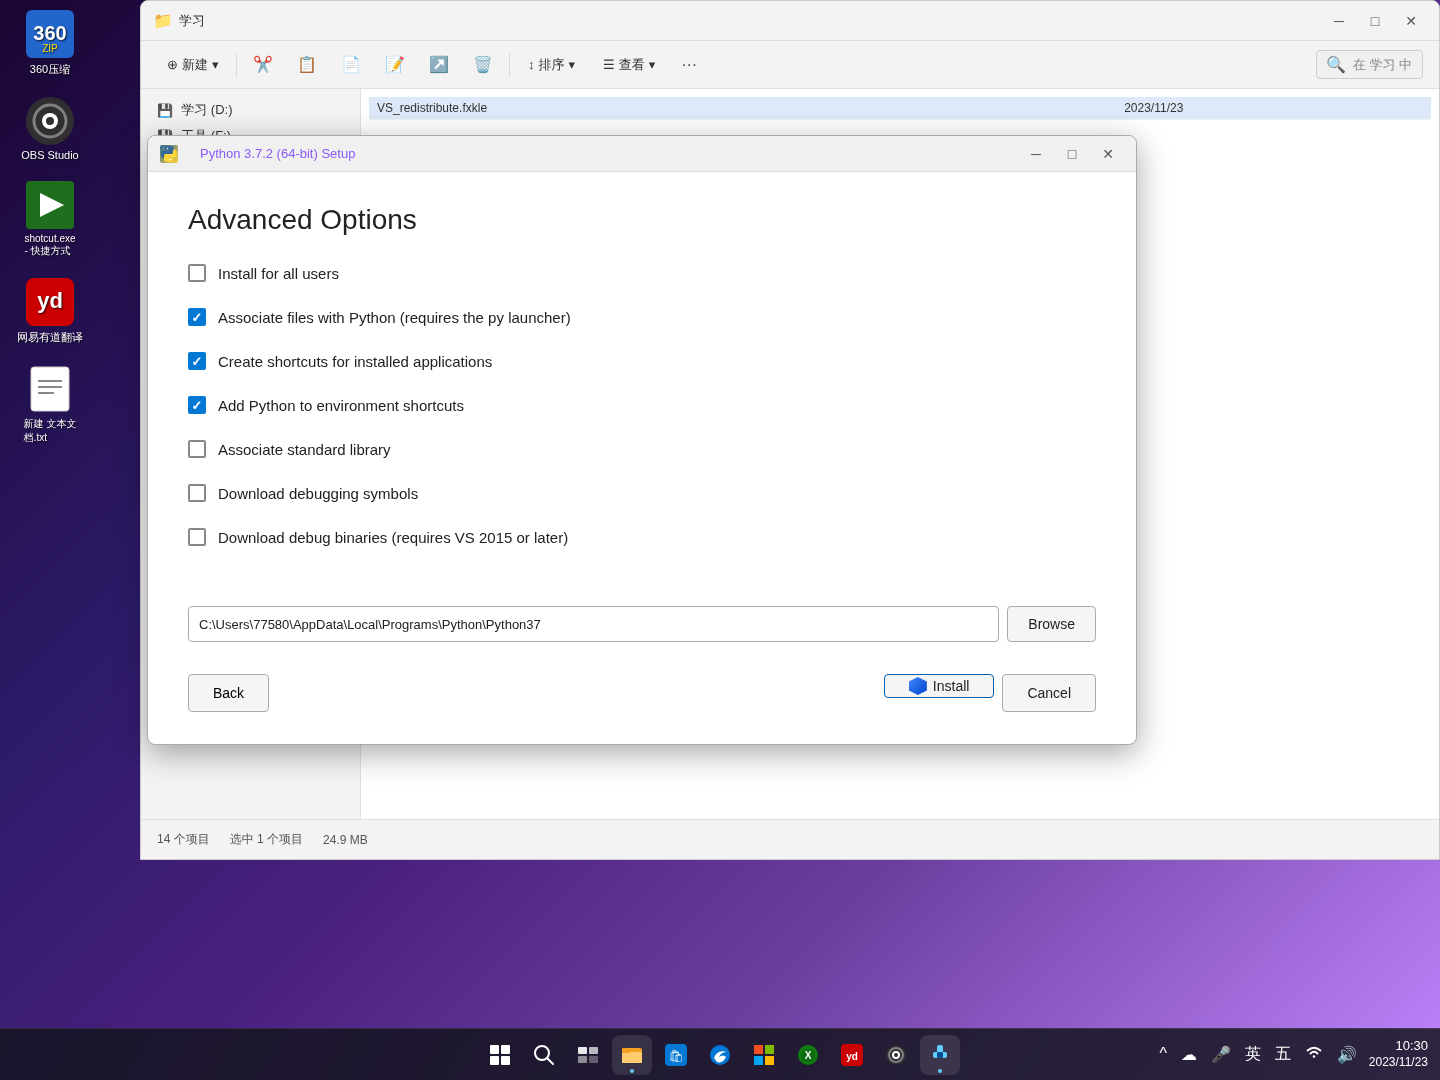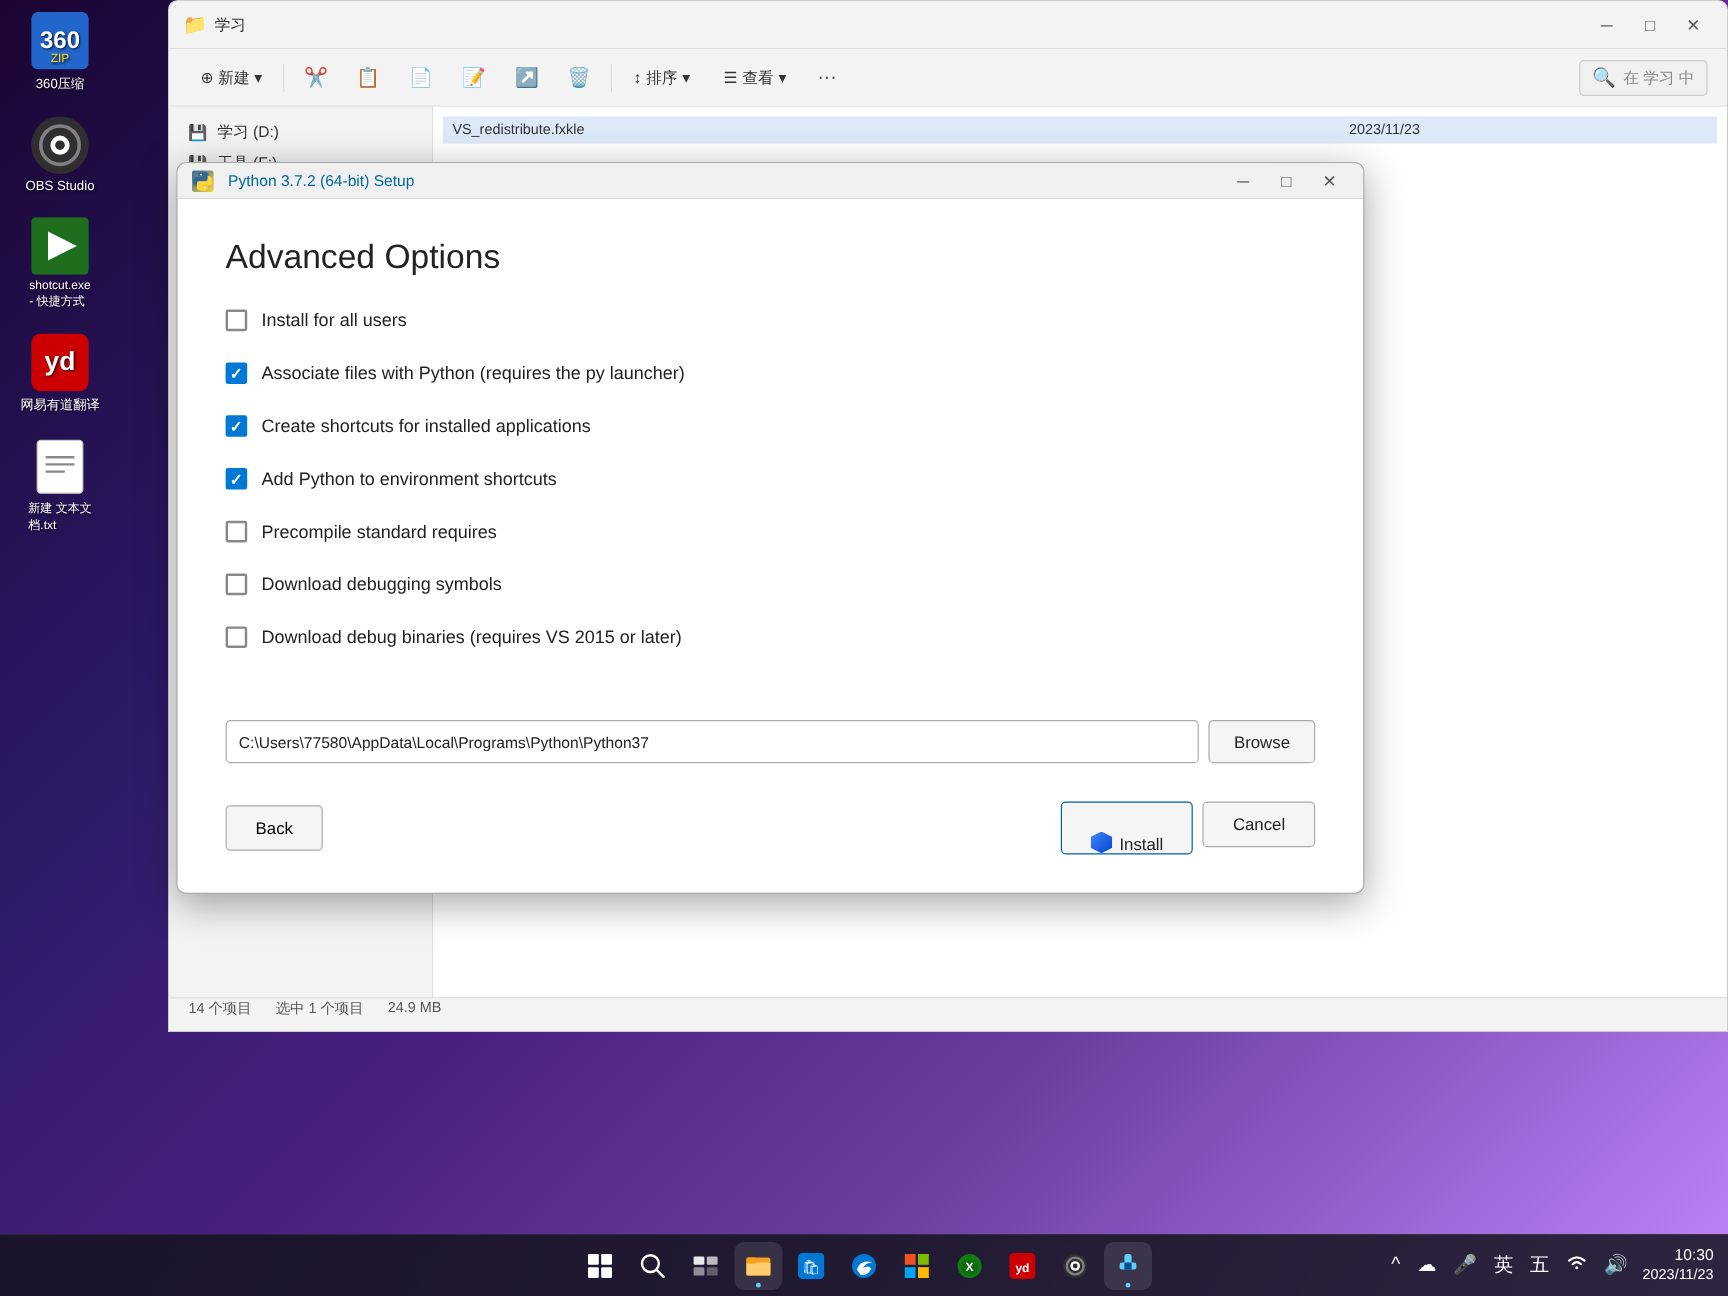--- a/index.html
+++ b/index.html
@@ -139,25 +139,25 @@
 
     .explorer-main {
       flex: 1;
       padding: 8px;
       overflow-y: auto;
       background: white;
     }
 
     
     .explorer-statusbar {
-      height: 28px;
+      height: 40px;
       background: #f3f3f3;
       border-top: 1px solid #e0e0e0;
       display: flex;
-      align-items: flex-start;
+      align-items: center;
       padding: 0 16px;
       font-size: 12px;
       color: #555;
       gap: 20px;
     }
 
     
     .setup-dialog {
       position: absolute;
       left: 147px;
@@ -177,25 +177,25 @@
       height: 36px;
       background: #f0f0f0;
       border-bottom: 1px solid #ddd;
       display: flex;
       align-items: center;
       padding: 0 12px;
       border-radius: 8px 8px 0 0;
     }
     .dialog-title-text {
       font-size: 13px;
-      color: #0369a1;
+      color: #8b5cf6;
       flex: 1;
       display: flex;
       align-items: center;
-      gap: 12px;
+      gap: 22px;
     }
     .dialog-title-icon {
       width: 18px;
       height: 18px;
       background: linear-gradient(135deg, #306998, #ffd43b);
       border-radius: 2px;
       display: flex;
       align-items: center;
       justify-content: center;
       font-size: 10px;
@@ -366,30 +366,30 @@
       cursor: pointer;
       color: #000000;
     }
 
     .right-btns {
       display: flex;
       gap: 8px;
     }
 
     .install-btn {
-      height: 44px;
+      height: 24px;
       padding: 0 24px;
       border: 1px solid #0060b0;
       border-radius: 4px;
       background: #f5f5f5;
       font-size: 14px;
       cursor: pointer;
       color: #222;
       display: flex;
-      align-items: flex-end;
+      align-items: center;
       gap: 6px;
     }
 
     .cancel-btn {
       height: 38px;
       padding: 0 24px;
       border: 1px solid #aaa;
       border-radius: 4px;
       background: #f5f5f5;
       font-size: 14px;
@@ -665,21 +665,21 @@
             <span class="option-label">Create shortcuts for installed applications</span>
           </div>
 
           <div class="option-item">
             <div class="checkbox checked"></div>
             <span class="option-label">Add Python to environment shortcuts</span>
           </div>
 
           <div class="option-item">
             <div class="checkbox"></div>
-            <span class="option-label">Precompile standard requires</span>
+            <span class="option-label">Associate standard library</span>
           </div>
 
           <div class="option-item">
             <div class="checkbox"></div>
             <span class="option-label">Download debugging symbols</span>
           </div>
 
           <div class="option-item">
             <div class="checkbox"></div>
             <span class="option-label">Download debug binaries (requires VS 2015 or later)</span>

